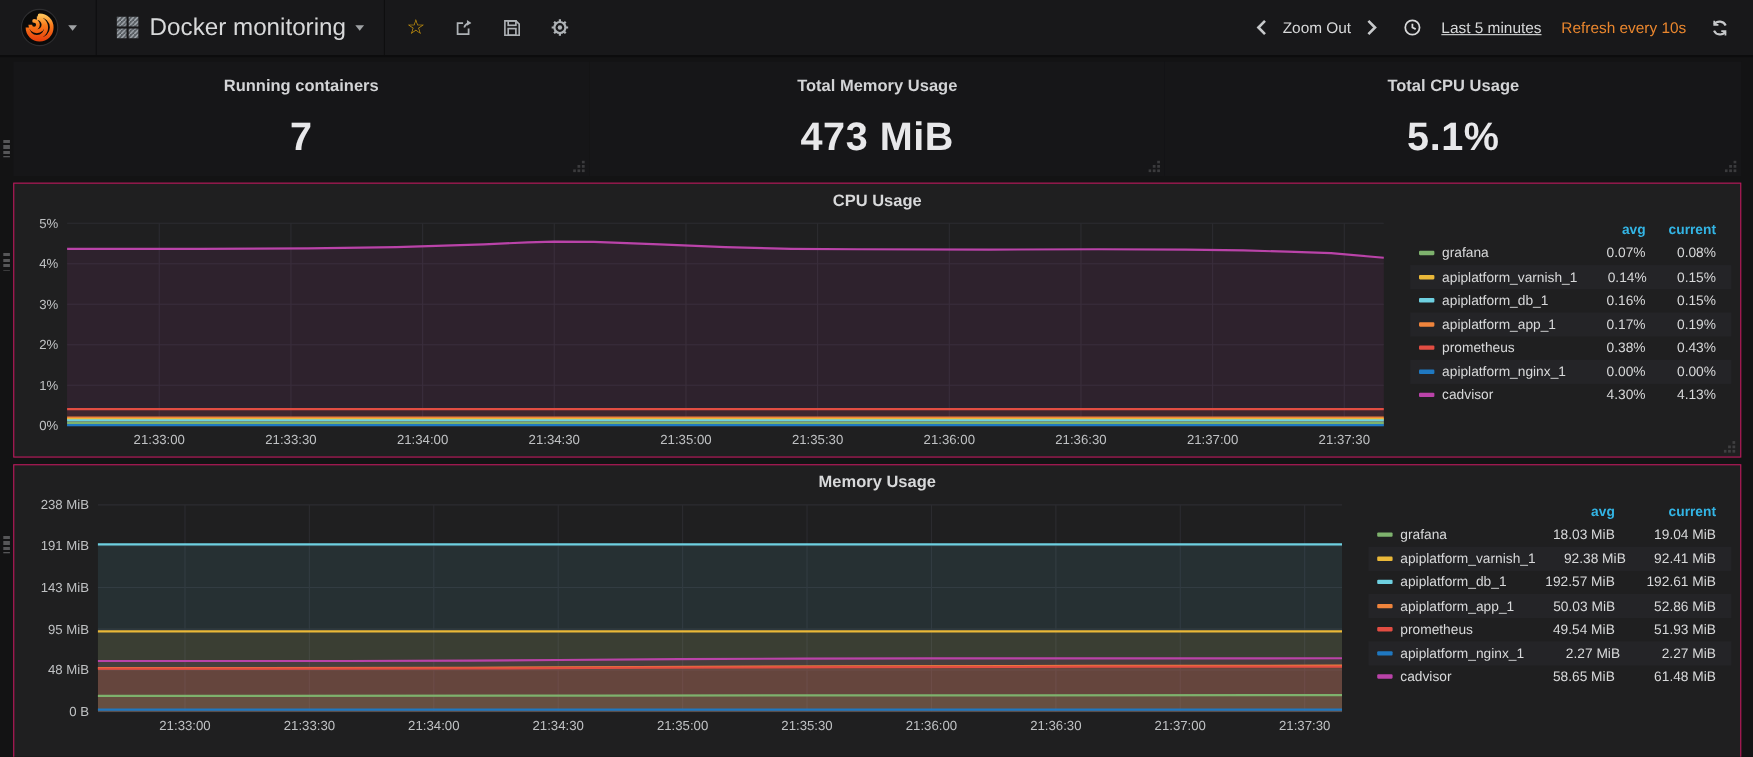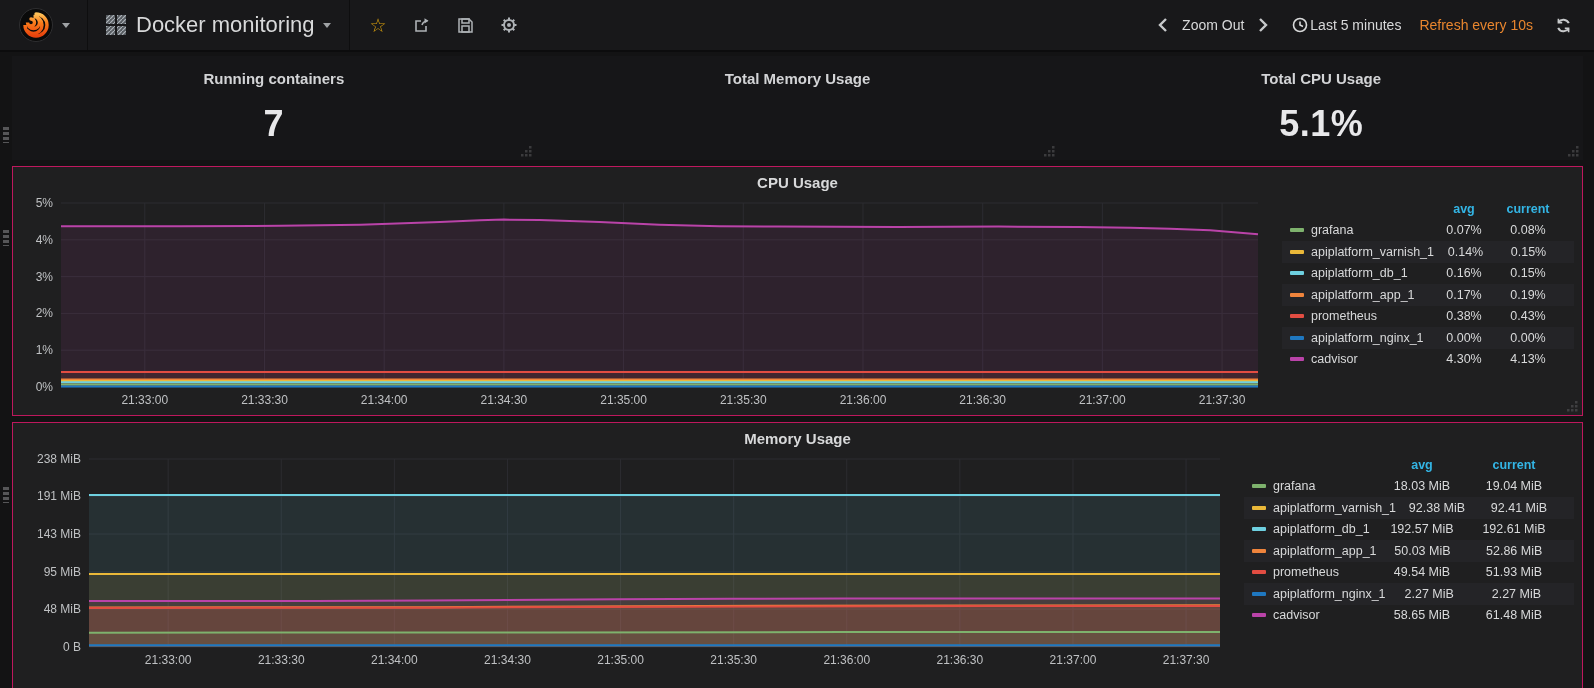--- a/index.html
+++ b/index.html
@@ -15,21 +15,21 @@
     border-top:5px solid #9fa2a5; margin-left:8px; }
   .title-sec { cursor:pointer; padding:0 18px; }
   .dash-title { font-size:22px; color:#d8d9da; margin-left:10px; }
   .tools { border-right:none; gap:26px; padding-left:20px; }
   .nav-icon { color:#aeb2b6; cursor:pointer; display:flex; align-items:center; }
   .star-glyph { color:#d9a00d; font-size:19px; line-height:1; }
   .nav-right { margin-left:auto; display:flex; align-items:center; gap:10px; padding-right:18px; font-size:14px;justify-content:space-between; }
   .nav-right .txt { color:#d8d9da; cursor:pointer; }
   .nav-right .orange { color:#e9862e; cursor:pointer; margin-left:8px; }
   .chev { cursor:pointer; display:flex; align-items:center; padding:0 4px; }
-  .timepick { display:flex; align-items:center; gap:2px; margin-left:10px; cursor:pointer; }
+  .timepick { display:flex; align-items:center; gap:18px; margin-left:10px; cursor:pointer;text-decoration:underline; }
 
   
   main { position:relative; padding:4px 11px 0 12px; }
   .row-handle { position:absolute; left:3px; width:6px; height:16px; cursor:move;
     background:repeating-linear-gradient(#565658 0 3px, transparent 3px 5px); }
   .stats-row { display:flex; gap:0; height:104px; }
   .stat-panel { flex:1; background:#161618; position:relative; display:flex;
     flex-direction:column; align-items:center; }
   .stat-title { margin-top:14px; font-size:15px; font-weight:700; color:#d3d4d6; }
   .stat-value { margin-top:16px; font-size:36px; font-weight:700; color:#e8e8ea; letter-spacing:.5px; }
@@ -49,21 +49,21 @@
   
   .legend { padding-top:3px; font-size:12.5px; }
   .legend-cpu { width:292px; }
   .legend-mem { width:330px; }
   .legend-row, .legend-head { display:flex; align-items:center; height:21.5px; padding:0 14px 0 8px; }
   .legend-row { cursor:pointer; }
   .legend-row.striped { background:#242427; }
   .legend-head { font-weight:700; color:#33b5e5; }
   .swatch { width:14px; height:4px; border-radius:1px; flex:0 0 14px; }
   .s-name { margin-left:7px; color:#d8d9da; white-space:nowrap; }
-  .val { margin-left:auto; text-align:center; color:#d8d9da; }
+  .val { margin-left:auto; text-align:right; color:#d8d9da; }
   .val + .val { margin-left:0; }
   .legend-cpu .val { width:64px; }
   .legend-mem .val { width:92px; }
   .legend-head .val { color:#33b5e5; }
   svg { display:block; }
 </style>
 </head>
 <body>
 
 <nav class="navbar">
@@ -174,20 +174,21 @@
             <rect x="4" y="8" width="2.5" height="2.5"></rect>
             <rect x="4" y="4" width="2.5" height="2.5"></rect>
             <rect x="8" y="8" width="2.5" height="2.5"></rect>
             <rect x="8" y="4" width="2.5" height="2.5"></rect>
             <rect x="8" y="0" width="2.5" height="2.5"></rect>
           </g>
         </svg>
     </div>
     <div class="stat-panel">
       <div class="stat-title">Total Memory Usage</div>
+      <div class="stat-value">473 MiB</div>
       <svg class="grip" width="11" height="11">
           <g fill="#5a5a5c">
             <rect x="0" y="8" width="2.5" height="2.5"></rect>
             <rect x="4" y="8" width="2.5" height="2.5"></rect>
             <rect x="4" y="4" width="2.5" height="2.5"></rect>
             <rect x="8" y="8" width="2.5" height="2.5"></rect>
             <rect x="8" y="4" width="2.5" height="2.5"></rect>
             <rect x="8" y="0" width="2.5" height="2.5"></rect>
           </g>
         </svg>

